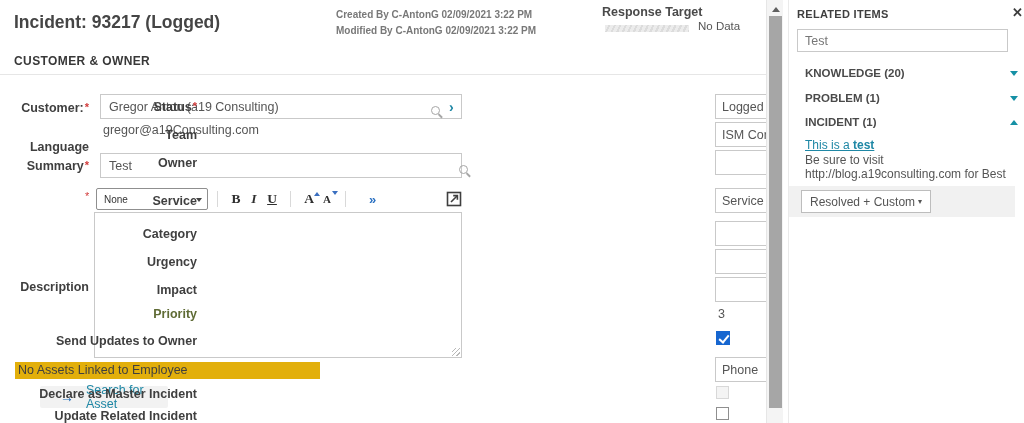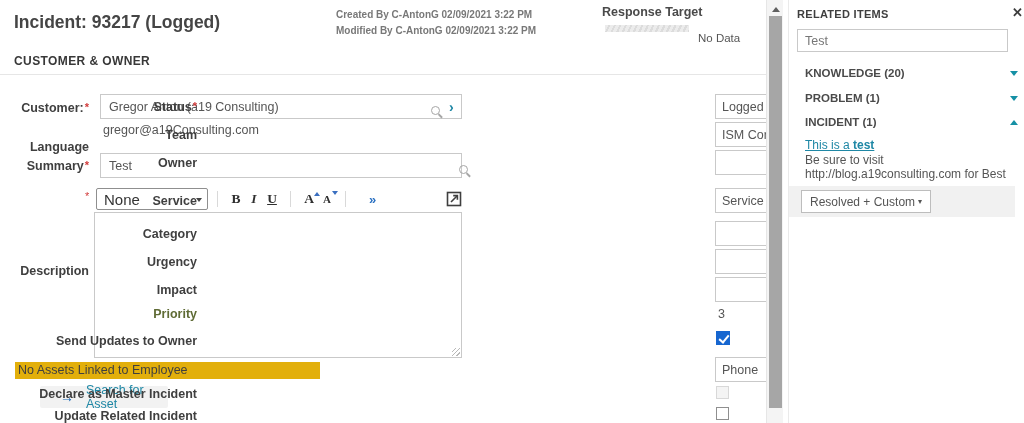--- a/index.html
+++ b/index.html
@@ -62,21 +62,21 @@
   .tb-italic { font-style:italic; font-weight:700; }
   .tb-under  { text-decoration:underline; }
   .caret-up   { position:absolute; top:-2px; right:-2px; width:0; height:0;
                 border:3px solid transparent; border-bottom:4px solid #3a6fc0; }
   .caret-down { position:absolute; top:-2px; right:-2px; width:0; height:0;
                 border:3px solid transparent; border-top:4px solid #3a6fc0; }
   .tb-more { font-size:13px; font-weight:700; color:#2a70c2; }
   .fontsel {
     width:112px; height:22px; border:1px solid #8f8f8f; border-radius:2px; background:#fff;
     display:flex; align-items:center; justify-content:space-between; padding:0 5px 0 7px;
-    font-size:15px; color:#333; cursor:pointer;
+    font-size:10px; color:#333; cursor:pointer;
   }
 
   
   .textbox { position:absolute; border:1px solid #c9c9c9; background:#fff; }
   .grip { position:absolute; width:8px; height:8px;
           background:repeating-linear-gradient(-45deg,transparent 0 2px,#b9b9b9 2px 3px); }
   .banner { background:#e2af0b; color:#3f3f3f; font-size:12.5px; line-height:17px; padding-left:3px; }
   .asset-pill { background:#f2f2f2; border-radius:2px; display:flex; align-items:center; cursor:pointer; }
   .asset-arrow { color:#1464b4; font-weight:700; font-size:14px; margin-left:20px; line-height:1; }
   .asset-text  { color:#1e87a5; font-size:12.5px; margin-left:12px; }
@@ -120,21 +120,21 @@
 
 <div class="page">
 
   
   <div class="abs page-title" style="left:14px; top:12px;">Incident: 93217 (Logged)</div>
   <div class="abs meta-line" style="left:336px; top:9px;">Created By C-AntonG 02/09/2021 3:22 PM</div>
   <div class="abs meta-line" style="left:336px; top:25px;">Modified By C-AntonG 02/09/2021 3:22 PM</div>
 
   <div class="abs rt-label" style="left:602px; top:5px;">Response Target</div>
   <div class="abs rt-bar" style="left:605px; top:25px;"></div>
-  <div class="abs rt-value" style="left:698px; top:32px;">No Data</div>
+  <div class="abs rt-value" style="left:698px; top:20px;">No Data</div>
 
   <div class="abs tab-label" style="left:14px; top:54px;">CUSTOMER &amp; OWNER</div>
   <div class="abs hrule" style="left:0; top:74px; width:766px;"></div>
 
   
   <div class="abs flbl flbl-left" style="top:101px;"><span>Customer:</span><span class="req">*</span></div>
   <input class="inp" style="left: 100px; top: 94px; width: 362px;" value="Gregor Anton (a19 Consulting)">
   <span class="abs mag" style="left:431px; top:101px;"></span>
   <span class="abs chev-teal" style="left:449px; top:100px;">›</span>
 
@@ -165,21 +165,21 @@
     <span style="margin-left:auto; display:flex;">
       <svg width="16" height="16" viewBox="0 0 16 16">
         <rect x="1.5" y="1.5" width="13" height="13" fill="none" stroke="#3f3f3f" stroke-width="1.6"></rect>
         <path d="M5 11 L11 5" stroke="#3f3f3f" stroke-width="1.6" fill="none"></path>
         <path d="M7.2 4.6 H11.4 V8.8" stroke="#3f3f3f" stroke-width="1.6" fill="none"></path>
       </svg>
     </span>
   </div>
 
   
-  <div class="abs flbl flbl-left" style="top:264px;">Description</div>
+  <div class="abs flbl flbl-left" style="top:280px;">Description</div>
   <div class="textbox" style="left:94px; top:212px; width:368px; height:146px;"></div>
   <span class="grip" style="left:452px; top:348px;"></span>
 
   
   <div class="abs banner" style="left:15px; top:362px; width:305px; height:17px;">No Assets Linked to Employee</div>
   <div class="abs asset-pill" style="left:40px; top:386px; width:128px; height:22px;">
     <span class="asset-arrow">→</span>
     <span class="asset-text">Search for Asset</span>
   </div>
 

